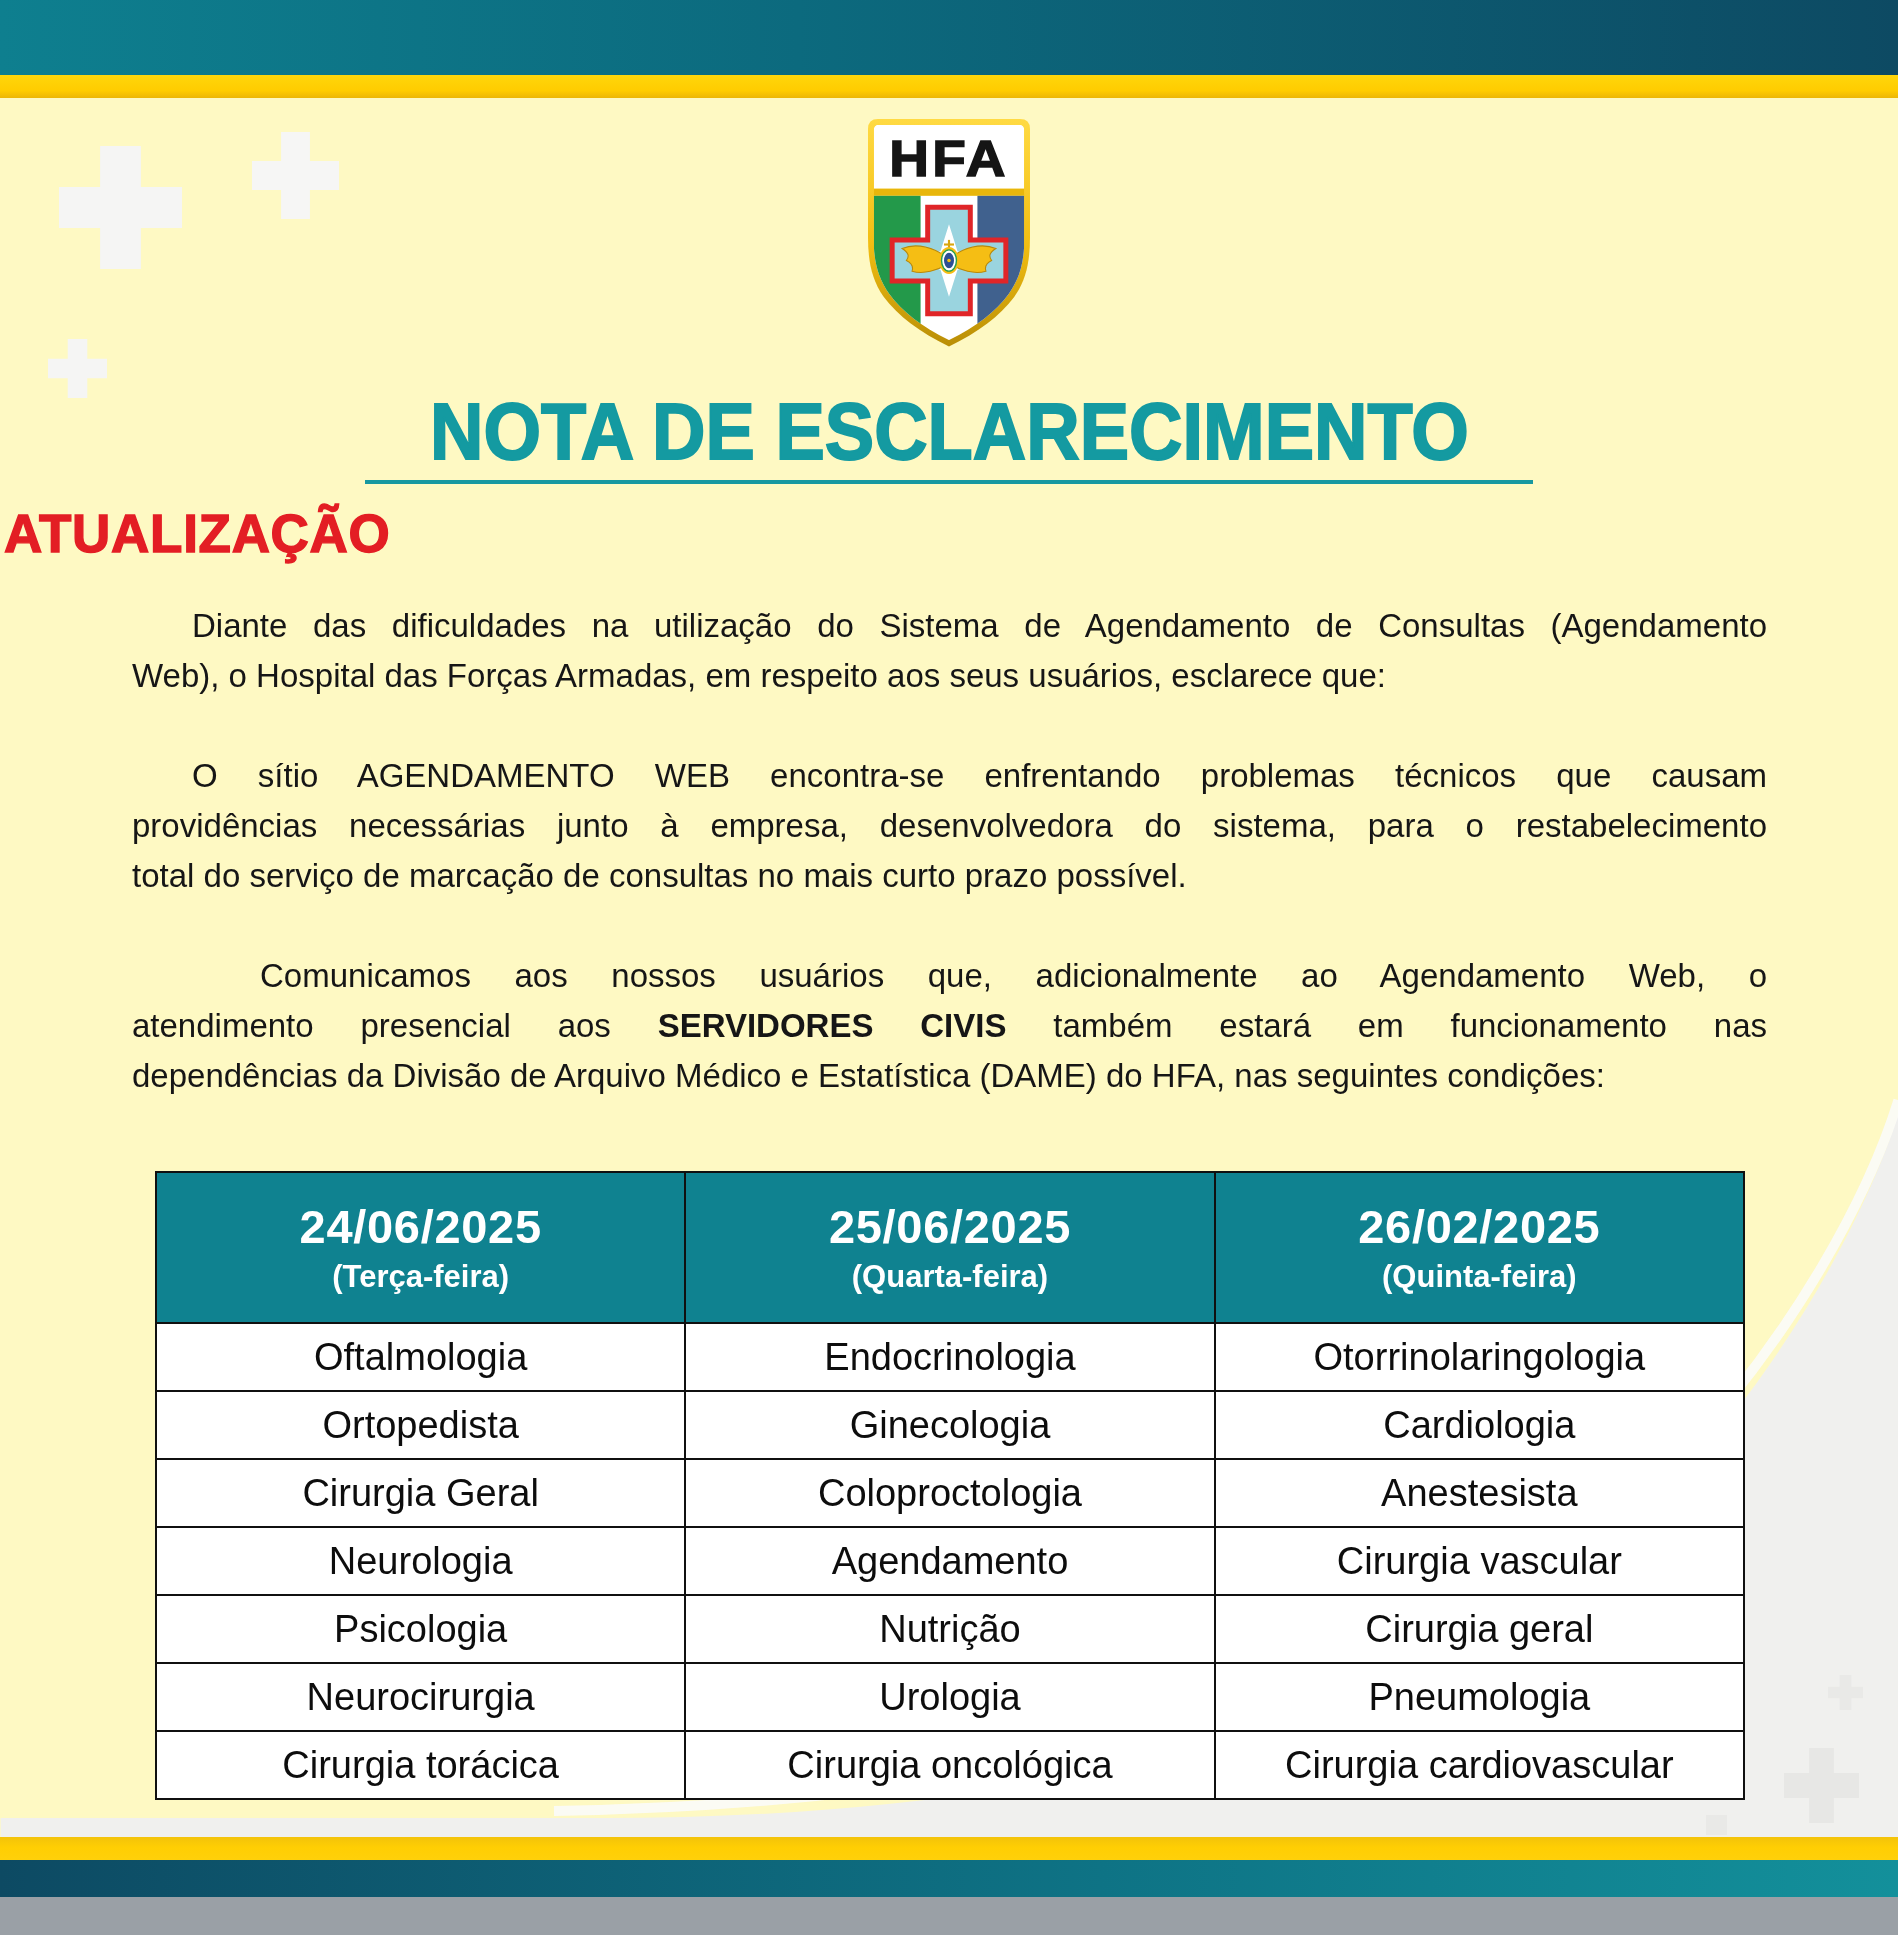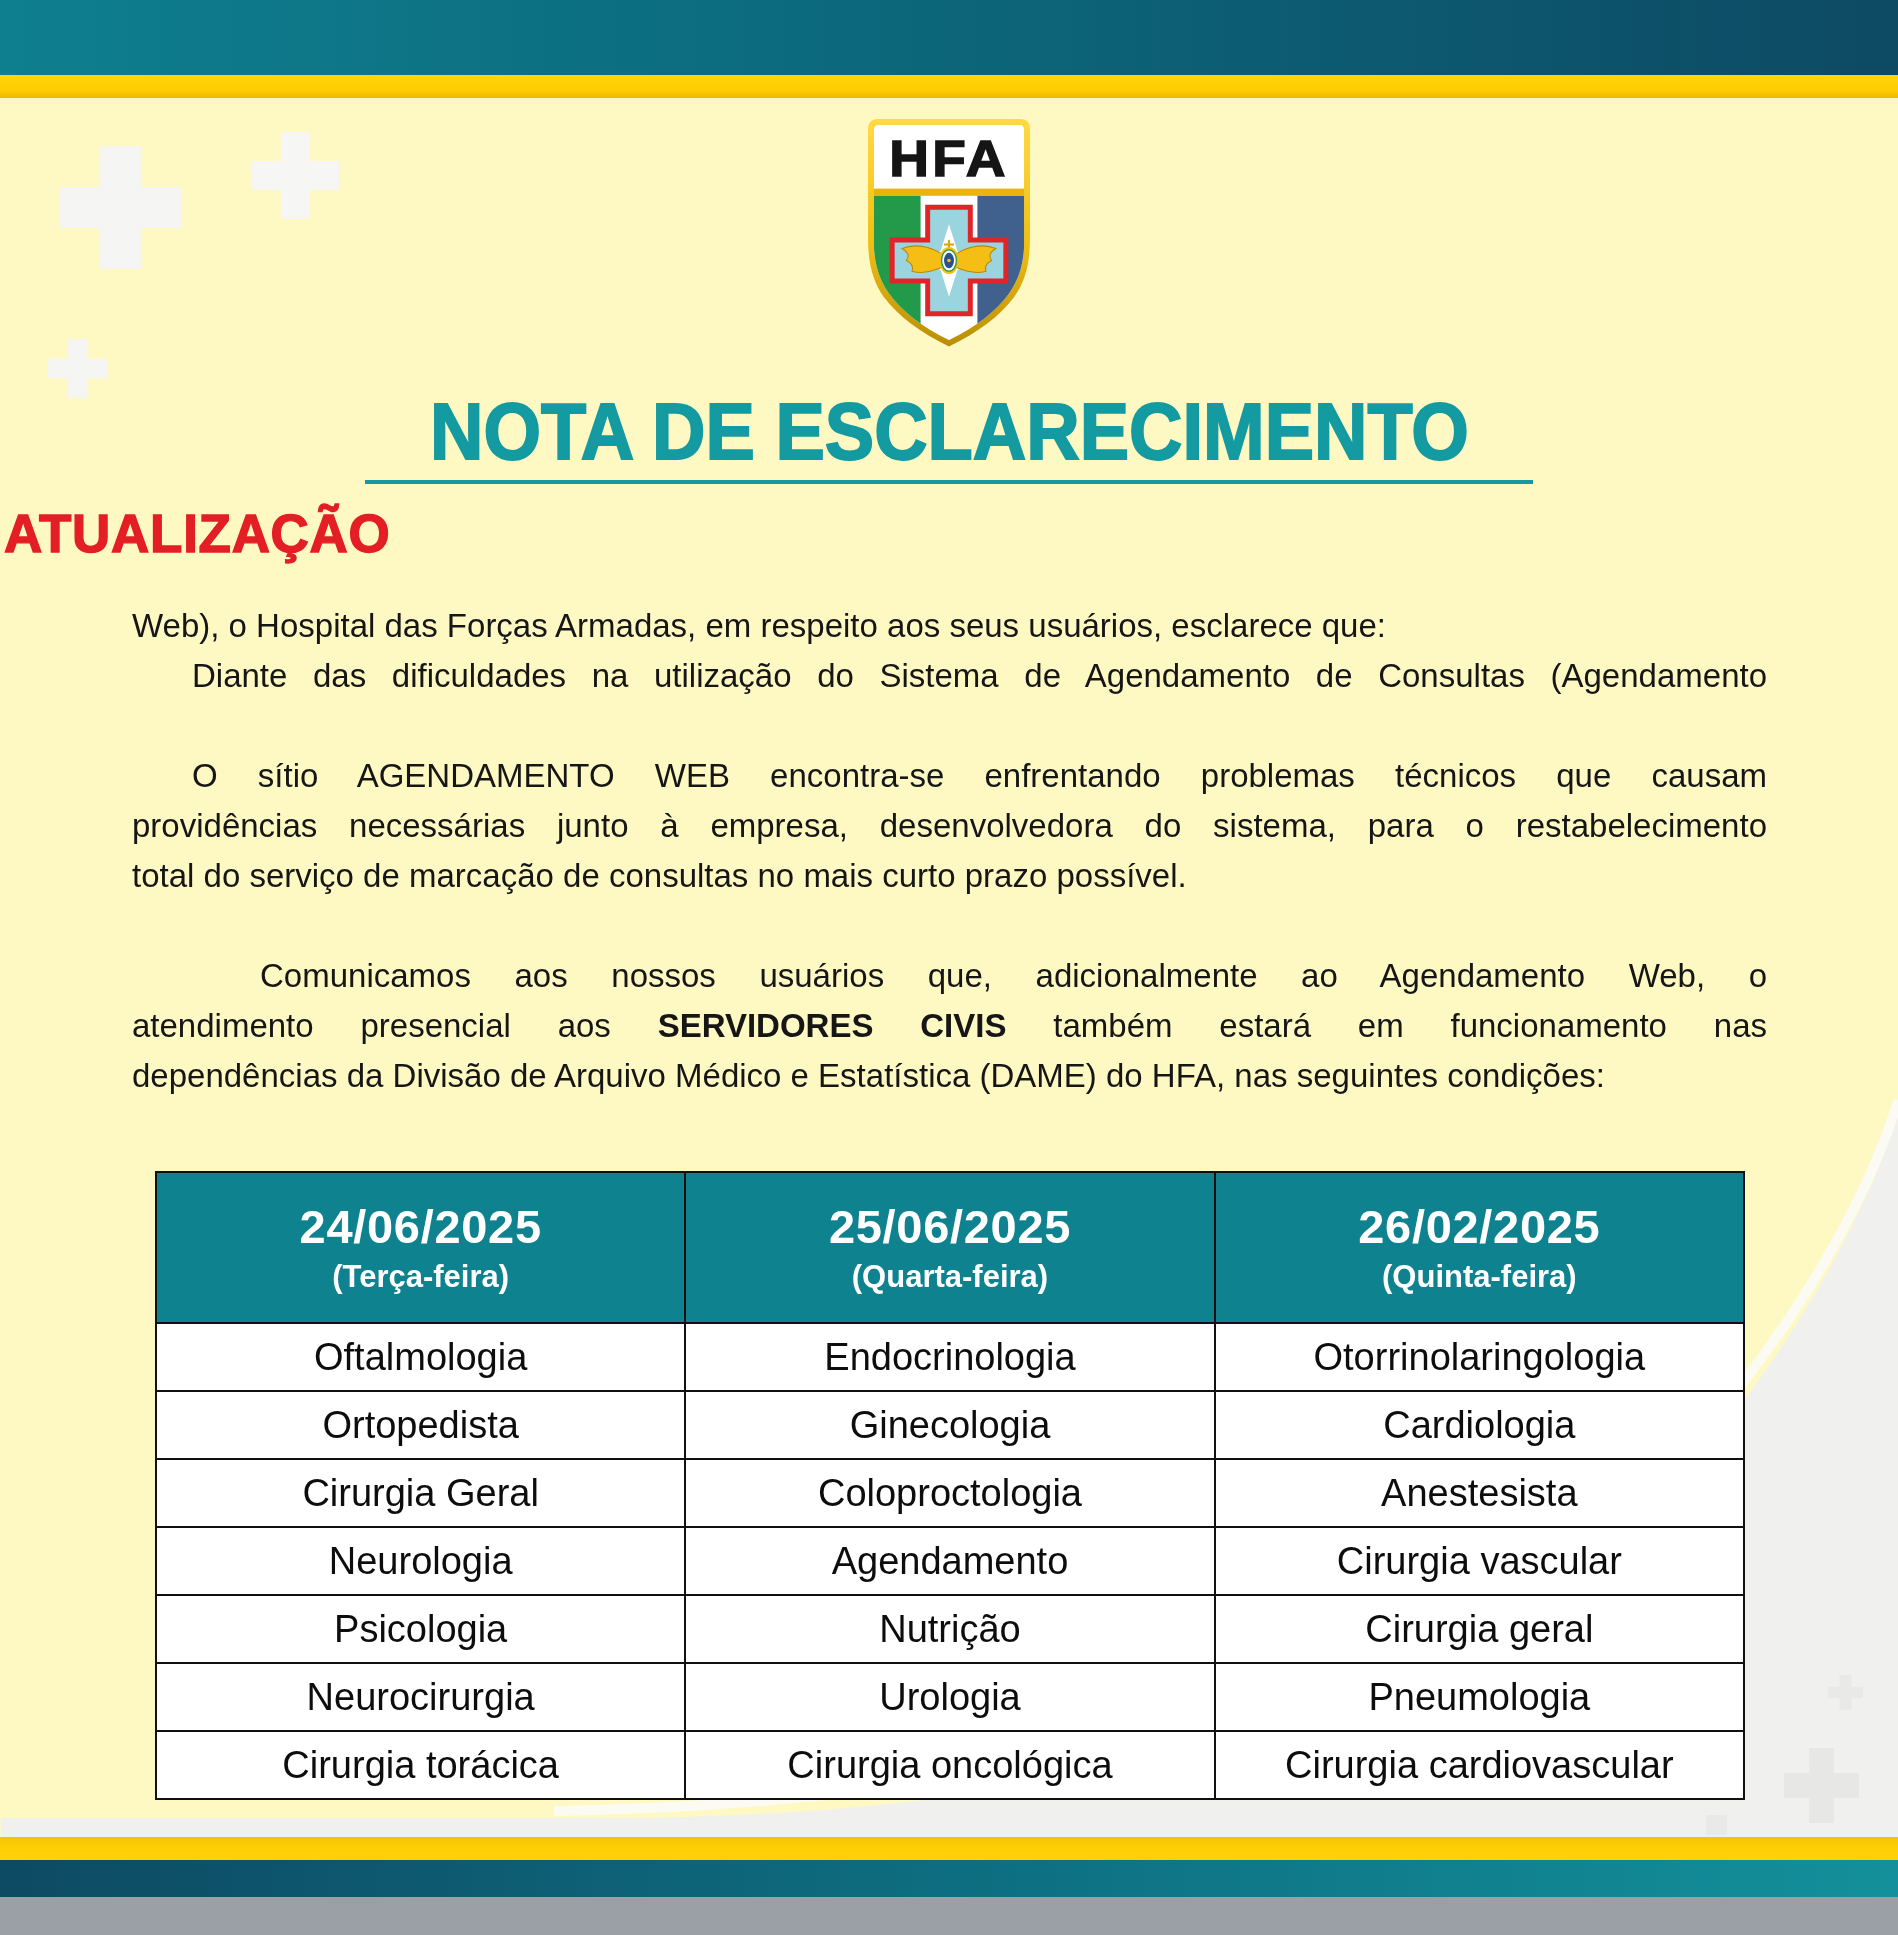--- a/index.html
+++ b/index.html
@@ -111,22 +111,22 @@
       <circle cx="114" cy="199" r="2.5" fill="#F5BE14"></circle>
     </g>
   </svg>
 
   <h1 class="title">NOTA DE ESCLARECIMENTO</h1>
   <div class="title-underline"></div>
   <h2 class="subtitle">ATUALIZAÇÃO</h2>
 
   <div class="body-text">
     <div class="para">
+      <div class="line fill indent-sm">Diante das dificuldades na utilização do Sistema de Agendamento de Consultas (Agendamento</div>
       <div class="line last">Web), o Hospital das Forças Armadas, em respeito aos seus usuários, esclarece que:</div>
-      <div class="line fill indent-sm">Diante das dificuldades na utilização do Sistema de Agendamento de Consultas (Agendamento</div>
     </div>
     <div class="para">
       <div class="line fill indent-sm">O sítio AGENDAMENTO WEB encontra-se enfrentando problemas técnicos que causam</div>
       <div class="line fill">providências necessárias junto à empresa, desenvolvedora do sistema, para o restabelecimento</div>
       <div class="line last">total do serviço de marcação de consultas no mais curto prazo possível.</div>
     </div>
     <div class="para">
       <div class="line fill indent-lg">Comunicamos aos nossos usuários que, adicionalmente ao Agendamento Web, o</div>
       <div class="line fill"><span>atendimento presencial aos </span><strong>SERVIDORES CIVIS</strong><span> também estará em funcionamento nas</span></div>
       <div class="line last">dependências da Divisão de Arquivo Médico e Estatística (DAME) do HFA, nas seguintes condições:</div>

